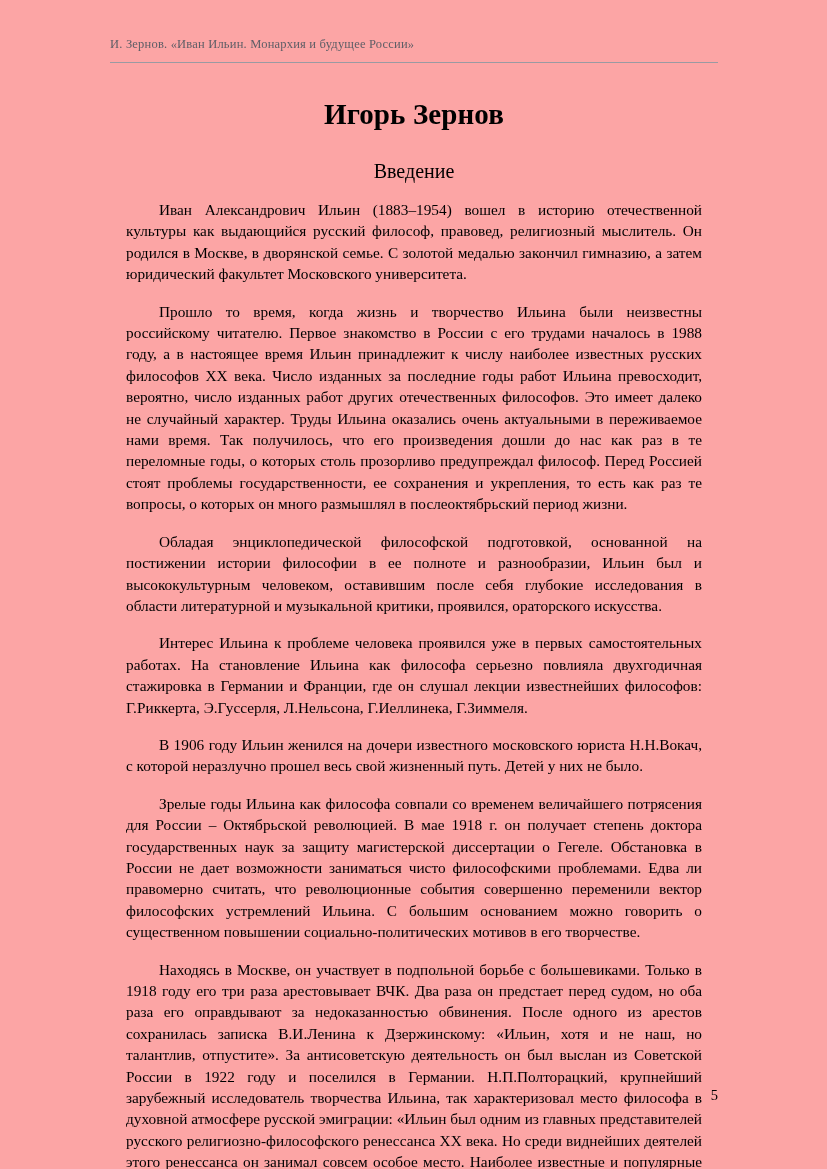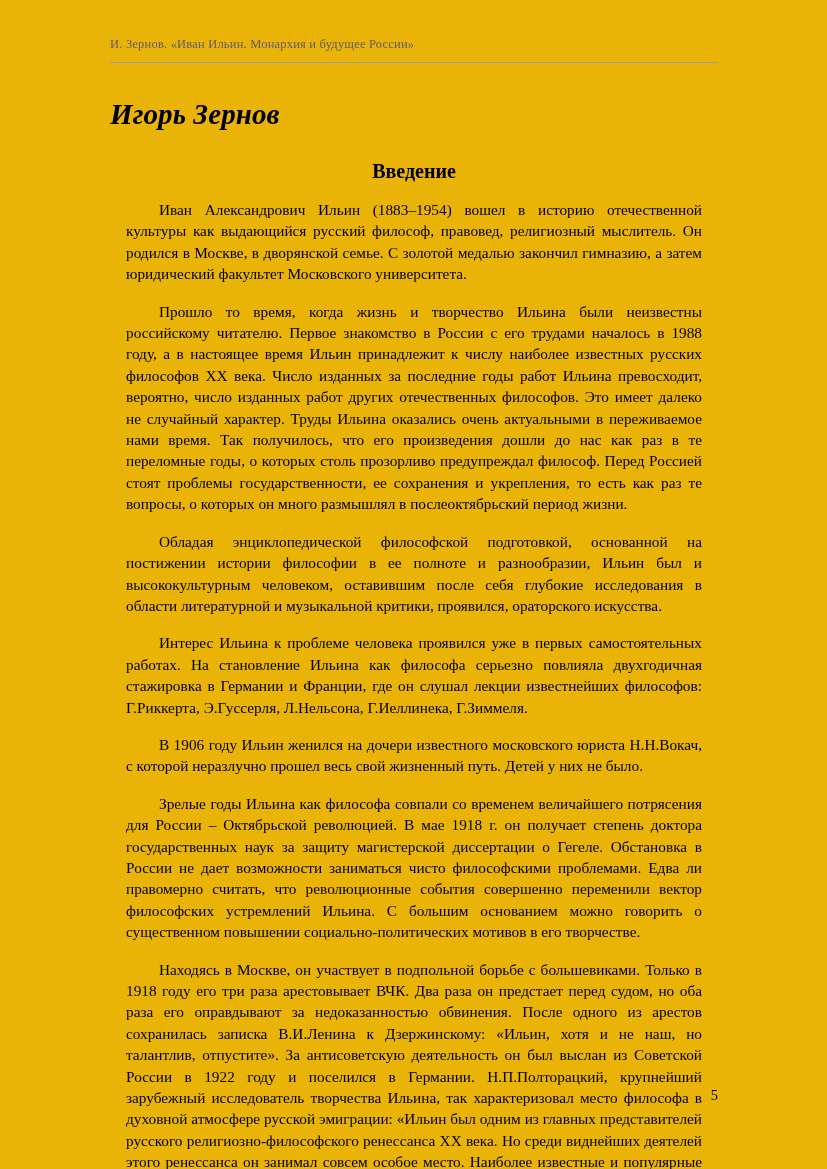--- a/index.html
+++ b/index.html
@@ -8,21 +8,21 @@
     background: #ffffff;
   }
   body {
     font-family: "Liberation Serif", "DejaVu Serif", serif;
     color: #000000;
   }
   .page {
     position: relative;
     width: 827px;
     height: 1169px;
-    background: #eab308;
+    background: #fca5a5;
     box-sizing: border-box;
     overflow: hidden;
   }
   .running-head {
     position: absolute;
     left: 110px;
     top: 36px;
     width: 608px;
     font-size: 12.5px;
     line-height: 16px;
@@ -38,37 +38,36 @@
     height: 1px;
     background: #9a9aa2;
   }
   .content {
     position: absolute;
     left: 110px;
     top: 96px;
     width: 608px;
   }
   .doc-title {
-    text-align: left;
+    text-align: center;
     font-weight: bold;
     font-size: 29px;
     line-height: 37px;
     margin: 0;
     letter-spacing: 0.1px;
-    font-style: italic;
   }
   .doc-title .line2 {
     display: block;
     font-size: 26.5px;
     line-height: 38px;
     white-space: nowrap;
   }
   .section-heading {
     text-align: center;
-    font-weight: bold;
+    font-weight: normal;
     font-size: 20px;
     line-height: 24px;
     margin: 26px 0 8px 0;
   }
   p.body-par {
     margin: 16px;
     font-size: 15.3px;
     line-height: 21.4px;
     text-align: justify;
     text-indent: 33px;

